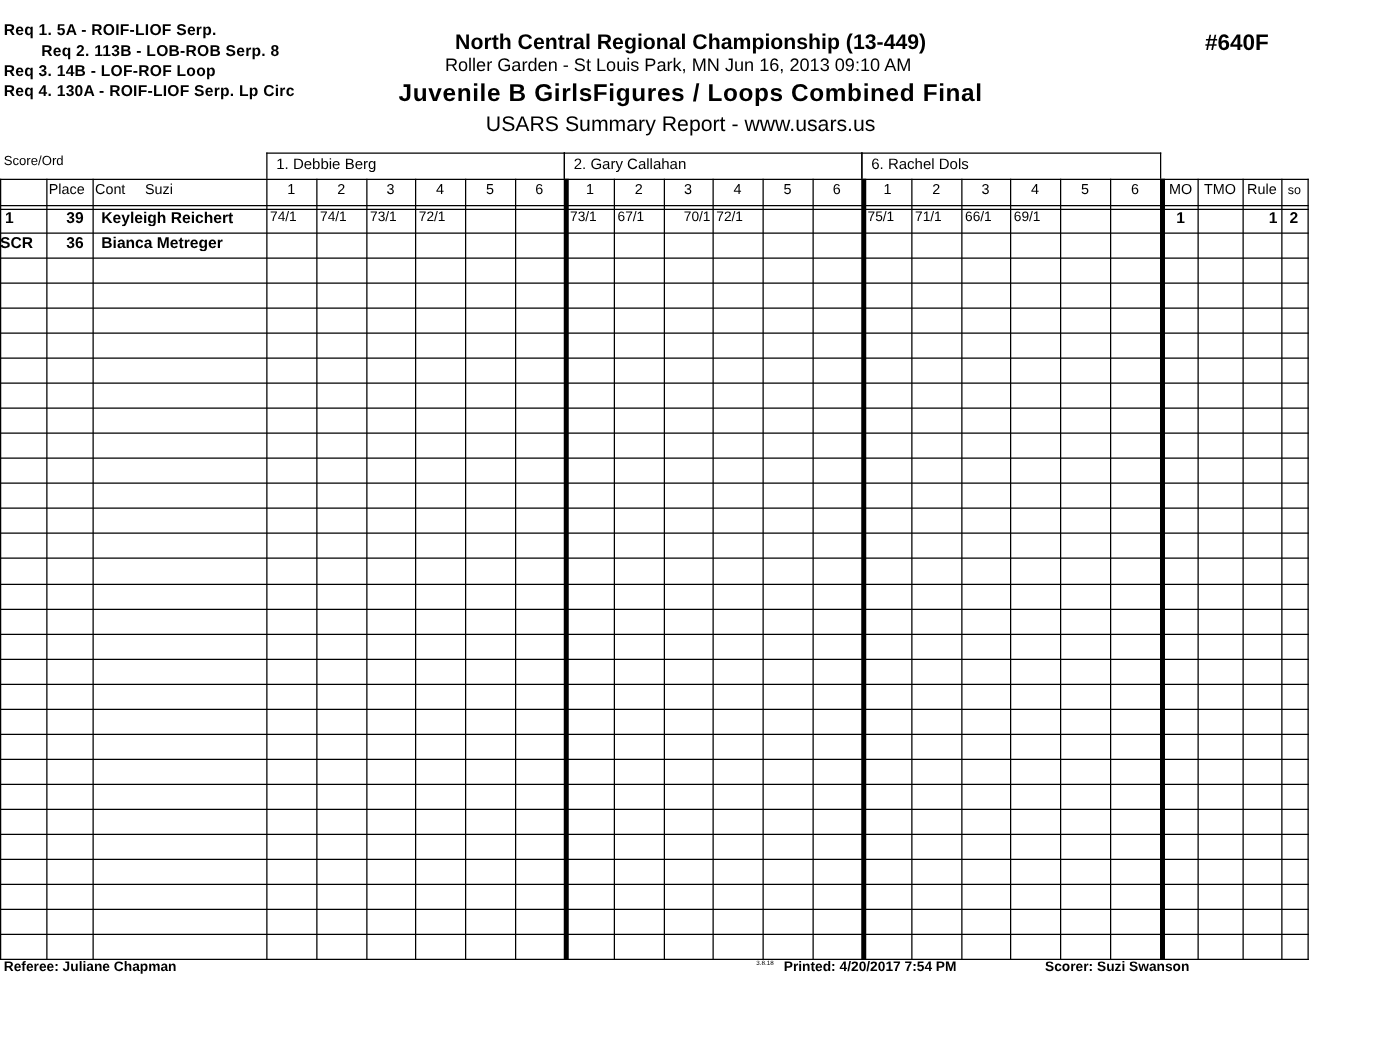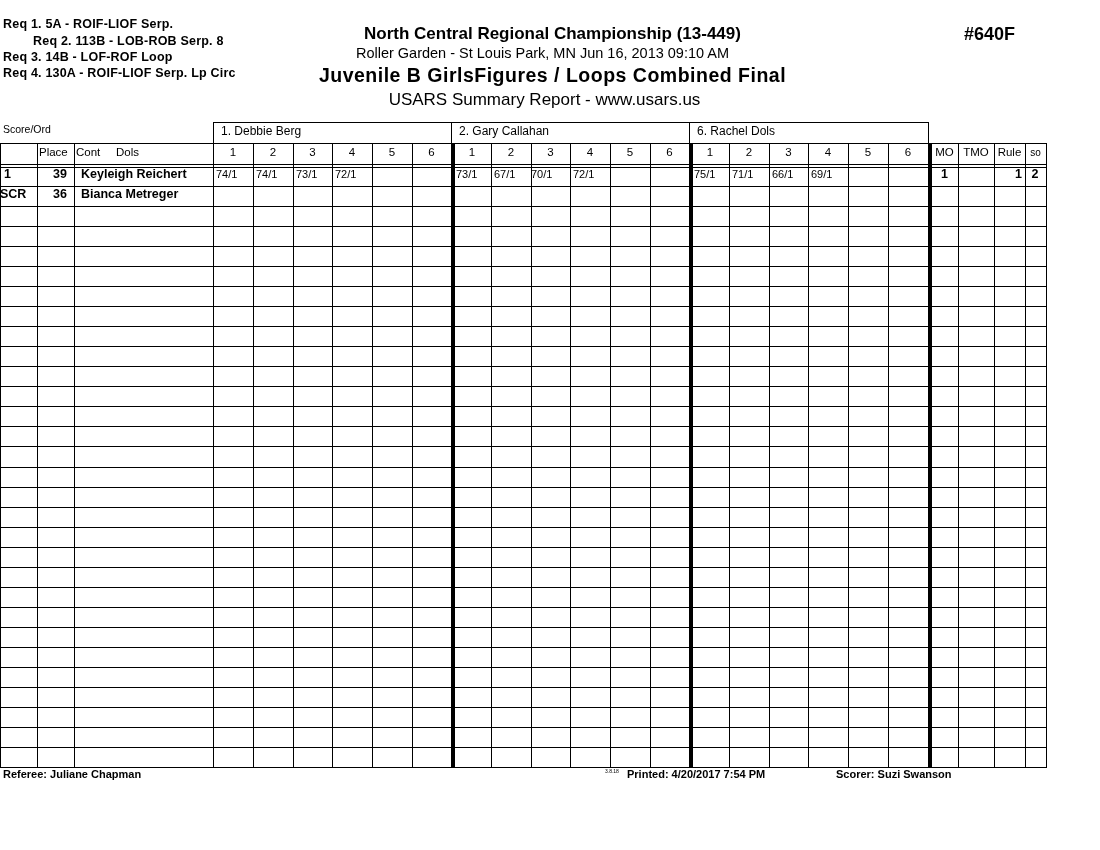--- a/index.html
+++ b/index.html
@@ -48,21 +48,21 @@
   <span>2.  Gary Callahan</span>
 </div>
 <div class="judgebox" style="left:689px; width:240px;">
   <span>6.  Rachel Dols</span>
 </div>
 
 <div class="grid" id="grid">
 
   <div class="cell hdr left" style="left:0; top:3px; width:37px;">Place</div>
   <div class="cell hdr left" style="left:37px; top:3px; width:37px;">Cont</div>
-  <div class="cell hdr left" style="left:75px; top:3px; width:138px; padding-left:5px;">Dols</div>
+  <div class="cell hdr left" style="left:75px; top:3px; width:138px; padding-left:5px;">Suzi</div>
 
   <div class="cell hdr" style="left:213px; top:3px; width:40px;">1</div>
   <div class="cell hdr" style="left:253px; top:3px; width:40px;">2</div>
   <div class="cell hdr" style="left:293px; top:3px; width:39px;">3</div>
   <div class="cell hdr" style="left:332px; top:3px; width:40px;">4</div>
   <div class="cell hdr" style="left:372px; top:3px; width:40px;">5</div>
   <div class="cell hdr" style="left:412px; top:3px; width:39px;">6</div>
 
   <div class="cell hdr" style="left:453px; top:3px; width:38px;">1</div>
   <div class="cell hdr" style="left:491px; top:3px; width:40px;">2</div>
@@ -87,21 +87,21 @@
   <div class="cell bold" style="left:37px; top:24px; width:30px; text-align:right;">39</div>
   <div class="cell bold" style="left:81px; top:24px; width:132px;">Keyleigh Reichert</div>
 
   <div class="cell score" style="left:213px; top:25px; width:40px;">74/1</div>
   <div class="cell score" style="left:253px; top:25px; width:40px;">74/1</div>
   <div class="cell score" style="left:293px; top:25px; width:39px;">73/1</div>
   <div class="cell score" style="left:332px; top:25px; width:40px;">72/1</div>
 
   <div class="cell score" style="left:453px; top:25px; width:38px;">73/1</div>
   <div class="cell score" style="left:491px; top:25px; width:40px;">67/1</div>
-  <div class="cell score" style="left:528px; top:25px; width:39px;">70/1</div>
+  <div class="cell score" style="left:544px; top:25px; width:39px;">70/1</div>
   <div class="cell score" style="left:570px; top:25px; width:40px;">72/1</div>
 
   <div class="cell score" style="left:691px; top:25px; width:38px;">75/1</div>
   <div class="cell score" style="left:729px; top:25px; width:40px;">71/1</div>
   <div class="cell score" style="left:769px; top:25px; width:39px;">66/1</div>
   <div class="cell score" style="left:808px; top:25px; width:40px;">69/1</div>
 
   <div class="cell bold" style="left:931px; top:24px; width:27px; text-align:center;">1</div>
   <div class="cell bold" style="left:994px; top:24px; width:28px; text-align:right;">1</div>
   <div class="cell bold" style="left:1025px; top:24px; width:20px; text-align:center;">2</div>

